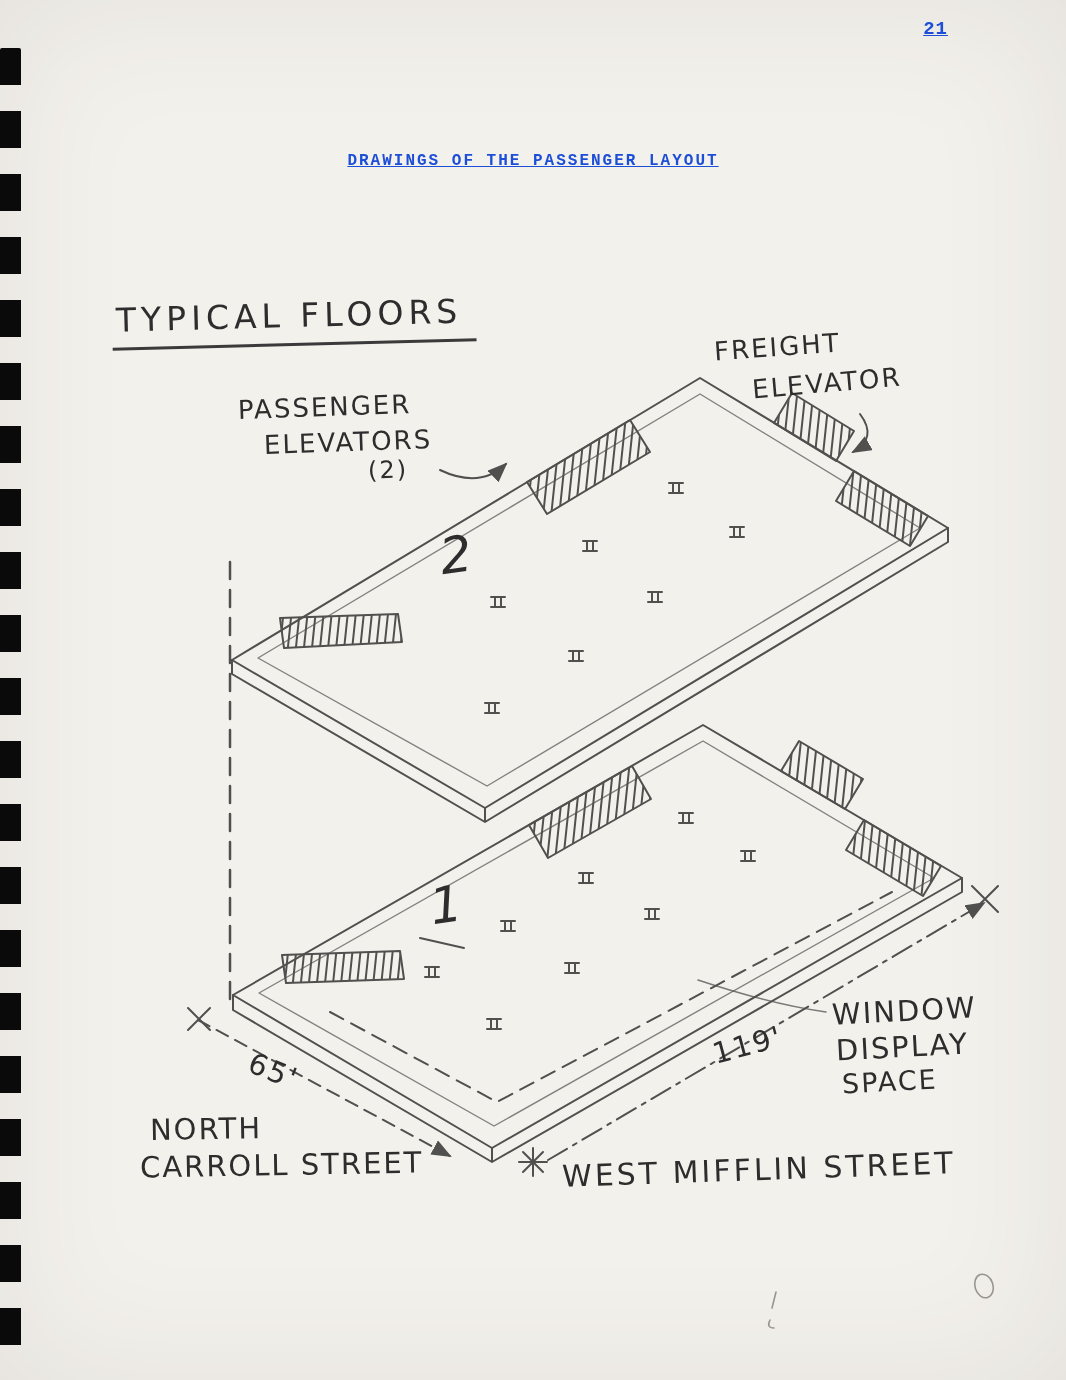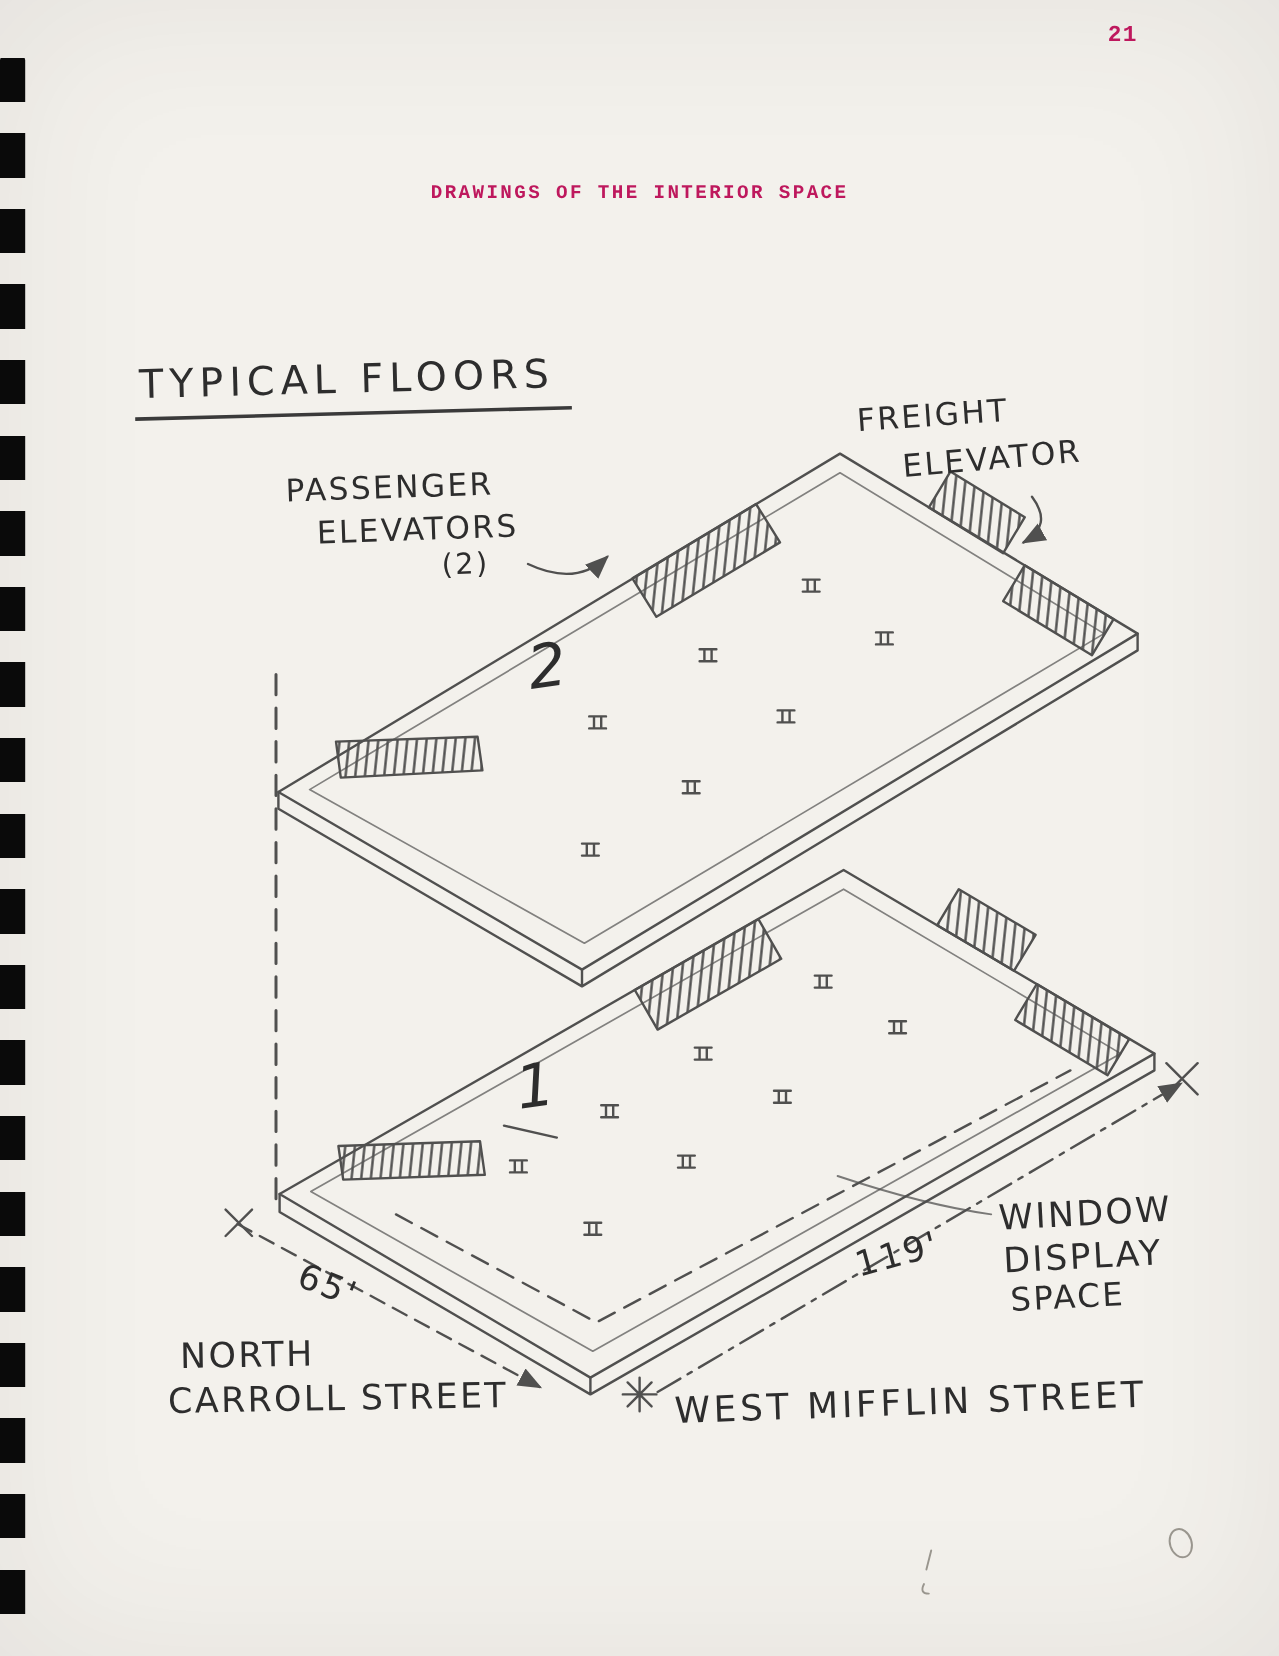--- a/index.html
+++ b/index.html
@@ -13,23 +13,24 @@
   }
   
   .binding{
     position:absolute;left:0;top:48px;width:21px;height:1310px;
     background:repeating-linear-gradient(to bottom,#0a0a0a 0 37px,transparent 37px 63px);
     border-radius:2px;
   }
   .typed{
     position:absolute;
     font-family:"Liberation Mono","DejaVu Sans Mono",monospace;
-    color:#be185d;
+    color:#1d4ed8;
     letter-spacing:2px;
     white-space:nowrap;
+    text-decoration:underline;
   }
   .page-number{right:118px;top:18px;font-size:19px;font-weight:bold;letter-spacing:1px;}
   .exhibit-title{left:0;right:0;top:110px;text-align:center;font-size:17px;font-weight:bold;}
   .exhibit-subtitle{left:0;right:0;top:152px;text-align:center;font-size:16px;font-weight:bold;}
   .hand{
     position:absolute;
     font-family:"DejaVu Sans",sans-serif;
     color:#2d2d2d;
     white-space:nowrap;
     letter-spacing:2px;
@@ -58,21 +59,21 @@
   svg.sketch{position:absolute;left:0;top:0;}
 </style>
 </head>
 <body>
 
 <div class="page">
 
   <div class="binding"></div>
 
   <div class="typed page-number">21</div>
-  <div class="typed exhibit-subtitle">DRAWINGS OF THE INTERIOR SPACE</div>
+  <div class="typed exhibit-subtitle">DRAWINGS OF THE PASSENGER LAYOUT</div>
 
   <svg class="sketch" width="1066" height="1380" viewBox="0 0 1066 1380" fill="none" stroke="#3a3a3a" stroke-width="2" stroke-linecap="round" stroke-linejoin="round" opacity="0.88">
     <defs>
       <marker id="arrow" markerWidth="12" markerHeight="10" refX="9" refY="4" orient="auto">
         <path d="M0,0 L10,4 L0,8 Z" fill="#3a3a3a" stroke="none"></path>
       </marker>
       <pattern id="hatch" width="8" height="12" patternUnits="userSpaceOnUse" patternTransform="rotate(6)">
         <line x1="2" y1="0" x2="2" y2="12" stroke="#3a3a3a" stroke-width="2"></line>
       </pattern>
       <g id="colsym" stroke="#3a3a3a" stroke-width="2">

